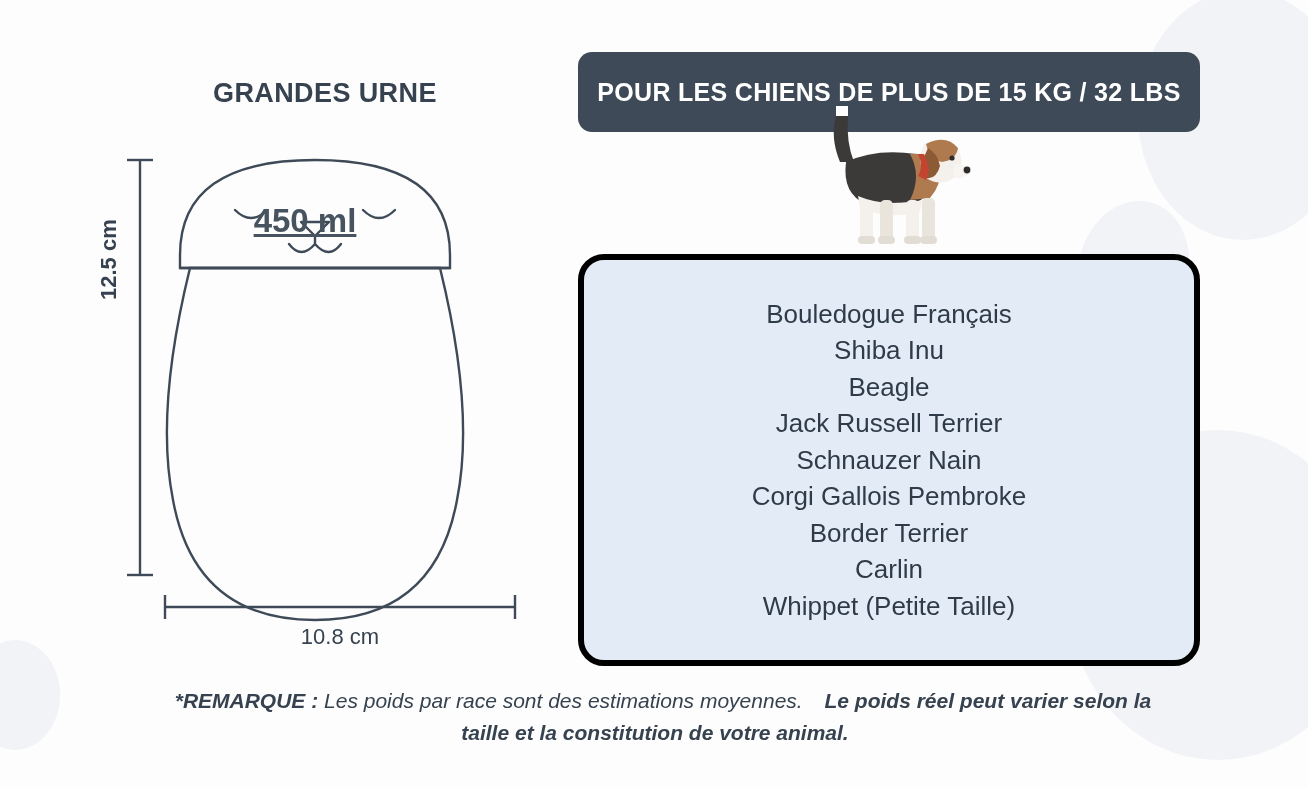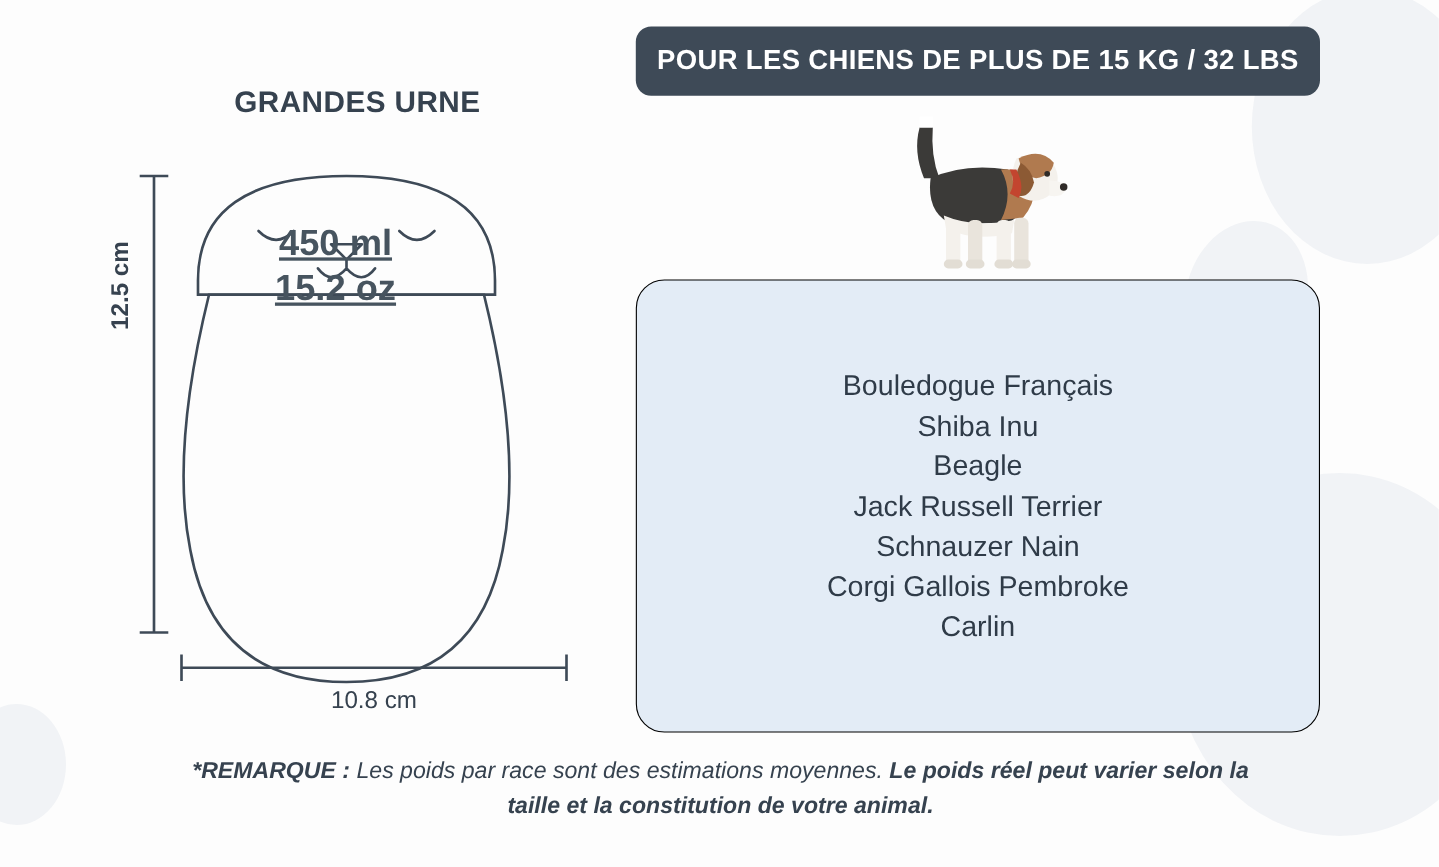--- a/index.html
+++ b/index.html
@@ -87,23 +87,23 @@
     text-align: center;
     font-size: 22px;
     font-weight: normal;
     color: #36424f;
   }
 
   
   .header-pill {
     position: absolute;
     left: 578px;
-    top: 24px;
+    top: 52px;
     width: 622px;
-    height: 63px;
+    height: 80px;
     background: #3e4a57;
     border-radius: 14px;
     box-sizing: border-box;
     display: flex;
     align-items: center;
     justify-content: center;
   }
   .header-pill span {
     color: #ffffff;
     font-size: 25px;
@@ -120,21 +120,21 @@
     height: 150px;
   }
 
   .breeds-box {
     position: absolute;
     left: 578px;
     top: 254px;
     width: 622px;
     height: 412px;
     background: #e3ecf6;
-    border: 1px solid #000000;
+    border: 6px solid #000000;
     border-radius: 26px;
     box-sizing: border-box;
     display: flex;
     flex-direction: column;
     align-items: center;
     justify-content: center;
     padding: 10px 16px;
   }
   .breed {
     font-size: 26px;
@@ -148,21 +148,21 @@
     position: absolute;
     left: 150px;
     top: 685px;
     width: 1010px;
     text-align: center;
     font-size: 21px;
     font-style: italic;
     color: #36424f;
     line-height: 1.5;
   }
-  .note b { font-weight: bold; font-style: italic; }
+  .note b { font-weight: bold; font-style: italic; margin-left: 16px; }
 </style>
 </head>
 <body>
 
 <div class="page">
 
   <div class="bg-blob blob-a"></div>
   <div class="bg-blob blob-b"></div>
   <div class="bg-blob blob-c"></div>
   <div class="bg-blob blob-d"></div>
@@ -192,21 +192,20 @@
         <line x1="32" y1="425" x2="58" y2="425" stroke="#3e4a57" stroke-width="2.4"></line>
 
         <line x1="70" y1="457" x2="420" y2="457" stroke="#3e4a57" stroke-width="2.4"></line>
         <line x1="70" y1="445" x2="70" y2="469" stroke="#3e4a57" stroke-width="2.4"></line>
         <line x1="420" y1="445" x2="420" y2="469" stroke="#3e4a57" stroke-width="2.4"></line>
       </svg>
     </div>
 
     <div class="vol-text">
       <div>450 ml</div>
-      <div>15.2 oz</div>
     </div>
 
     <div class="dim-height">12.5 cm</div>
     <div class="dim-width">10.8 cm</div>
 
     <div class="header-pill">
       <span>POUR LES CHIENS DE PLUS DE 15 KG / 32 LBS</span>
     </div>
 
     <div class="dog-wrap">
@@ -245,21 +244,23 @@
       </svg>
     </div>
 
     <div class="breeds-box">
       <div class="breed">Bouledogue Français</div>
       <div class="breed">Shiba Inu</div>
       <div class="breed">Beagle</div>
       <div class="breed">Jack Russell Terrier</div>
       <div class="breed">Schnauzer Nain</div>
       <div class="breed">Corgi Gallois Pembroke</div>
+      <div class="breed">Border Terrier</div>
       <div class="breed">Carlin</div>
+      <div class="breed">Whippet (Petite Taille)</div>
     </div>
 
     <div class="note">
       <b>*REMARQUE :</b><span> Les poids par race sont des estimations moyennes. </span><b>Le poids réel peut varier selon la taille et la constitution de votre animal.</b>
     </div>
 
   </div>
 </div>
 
 </body></html>

